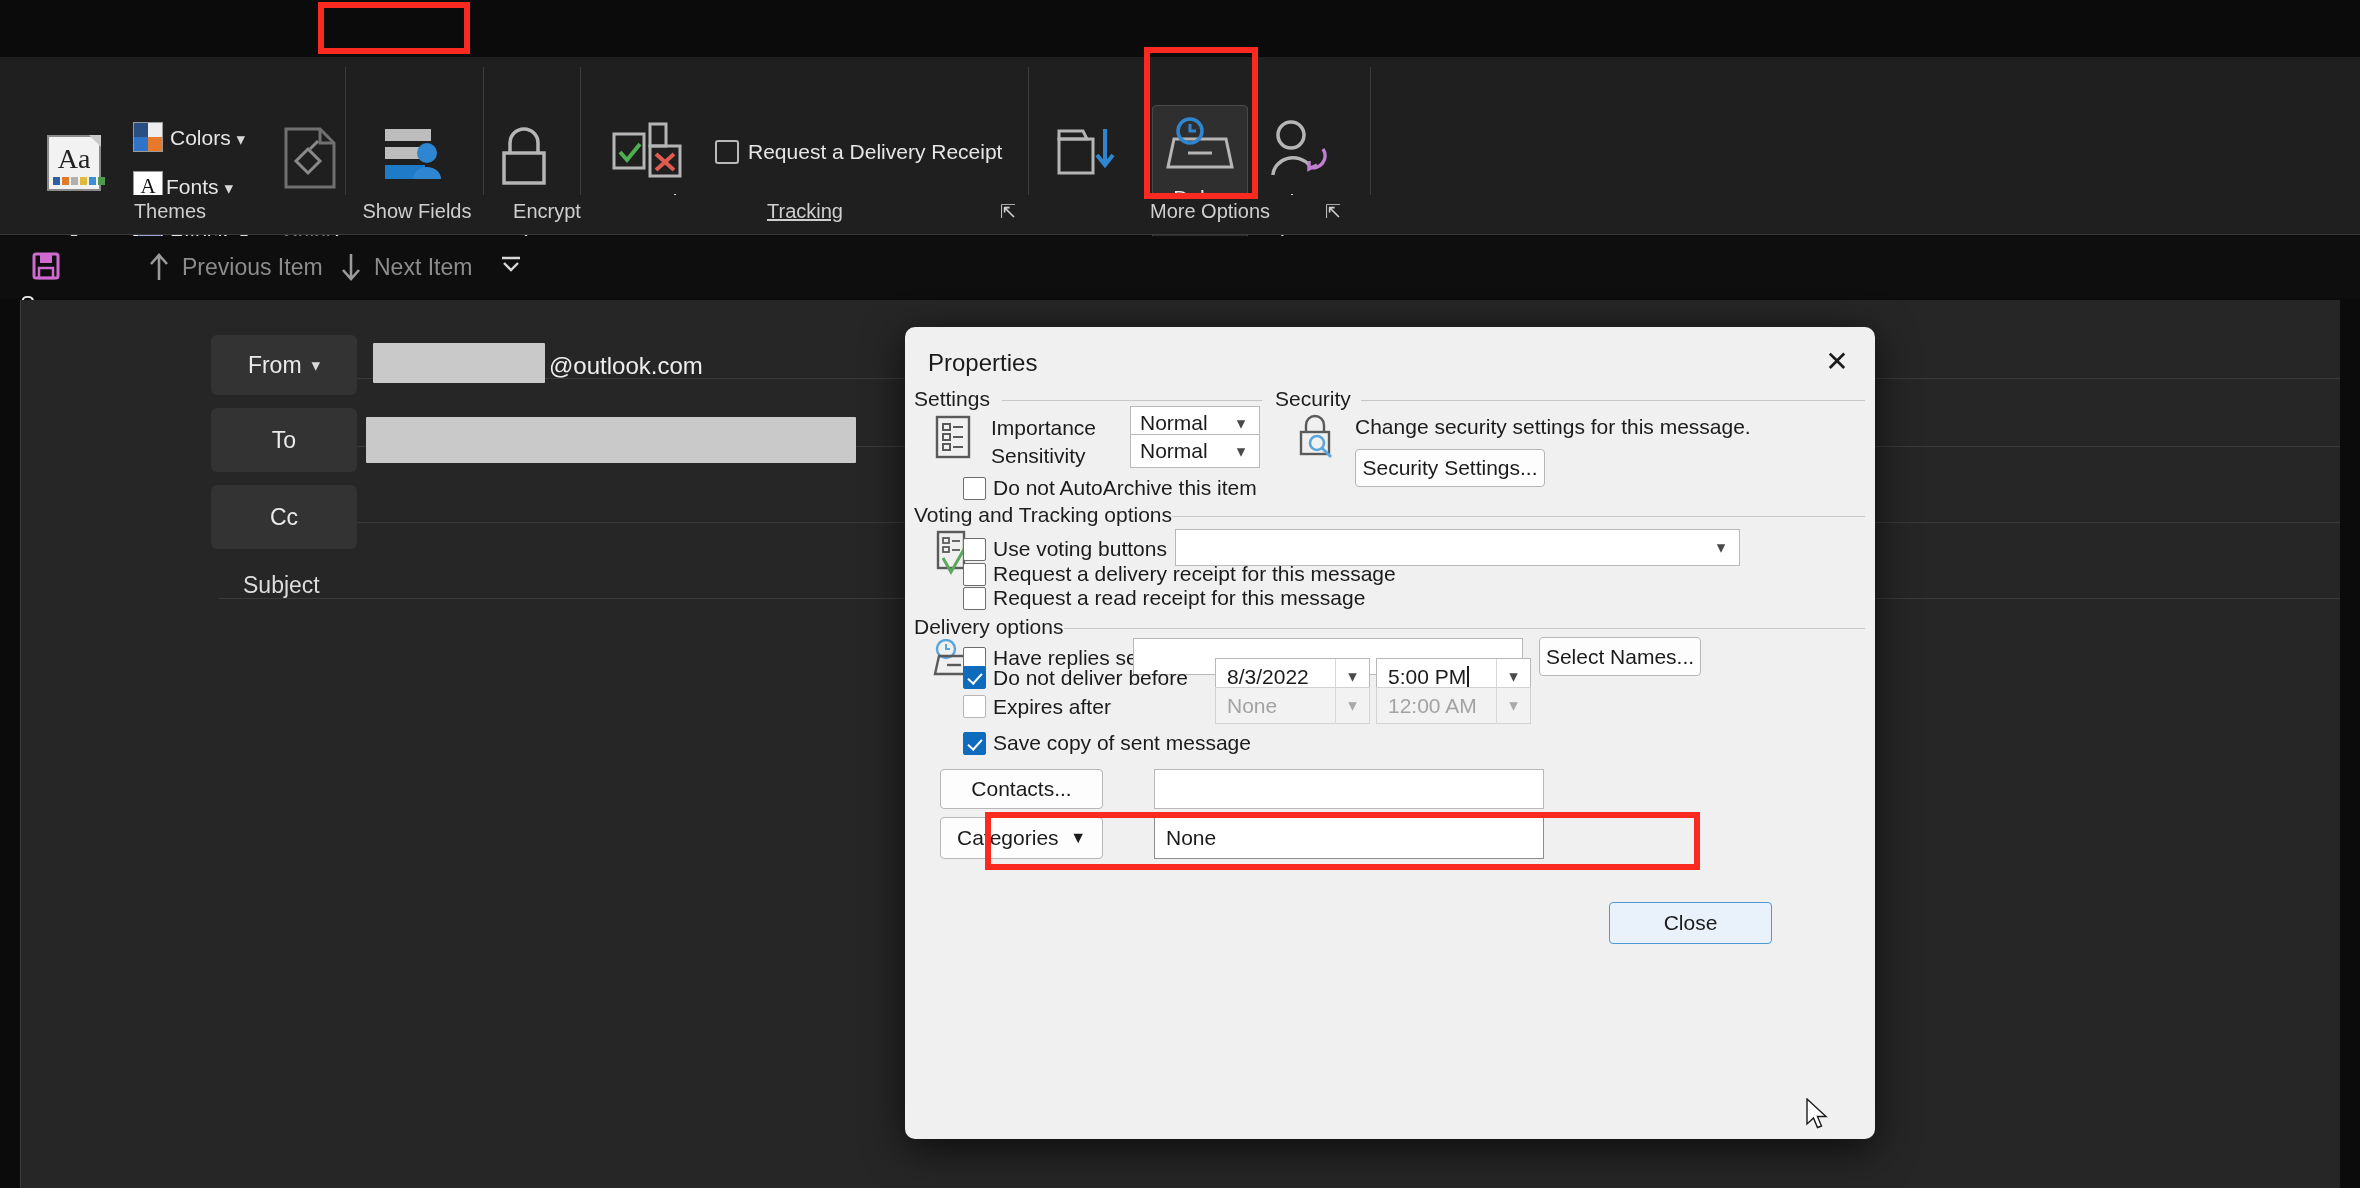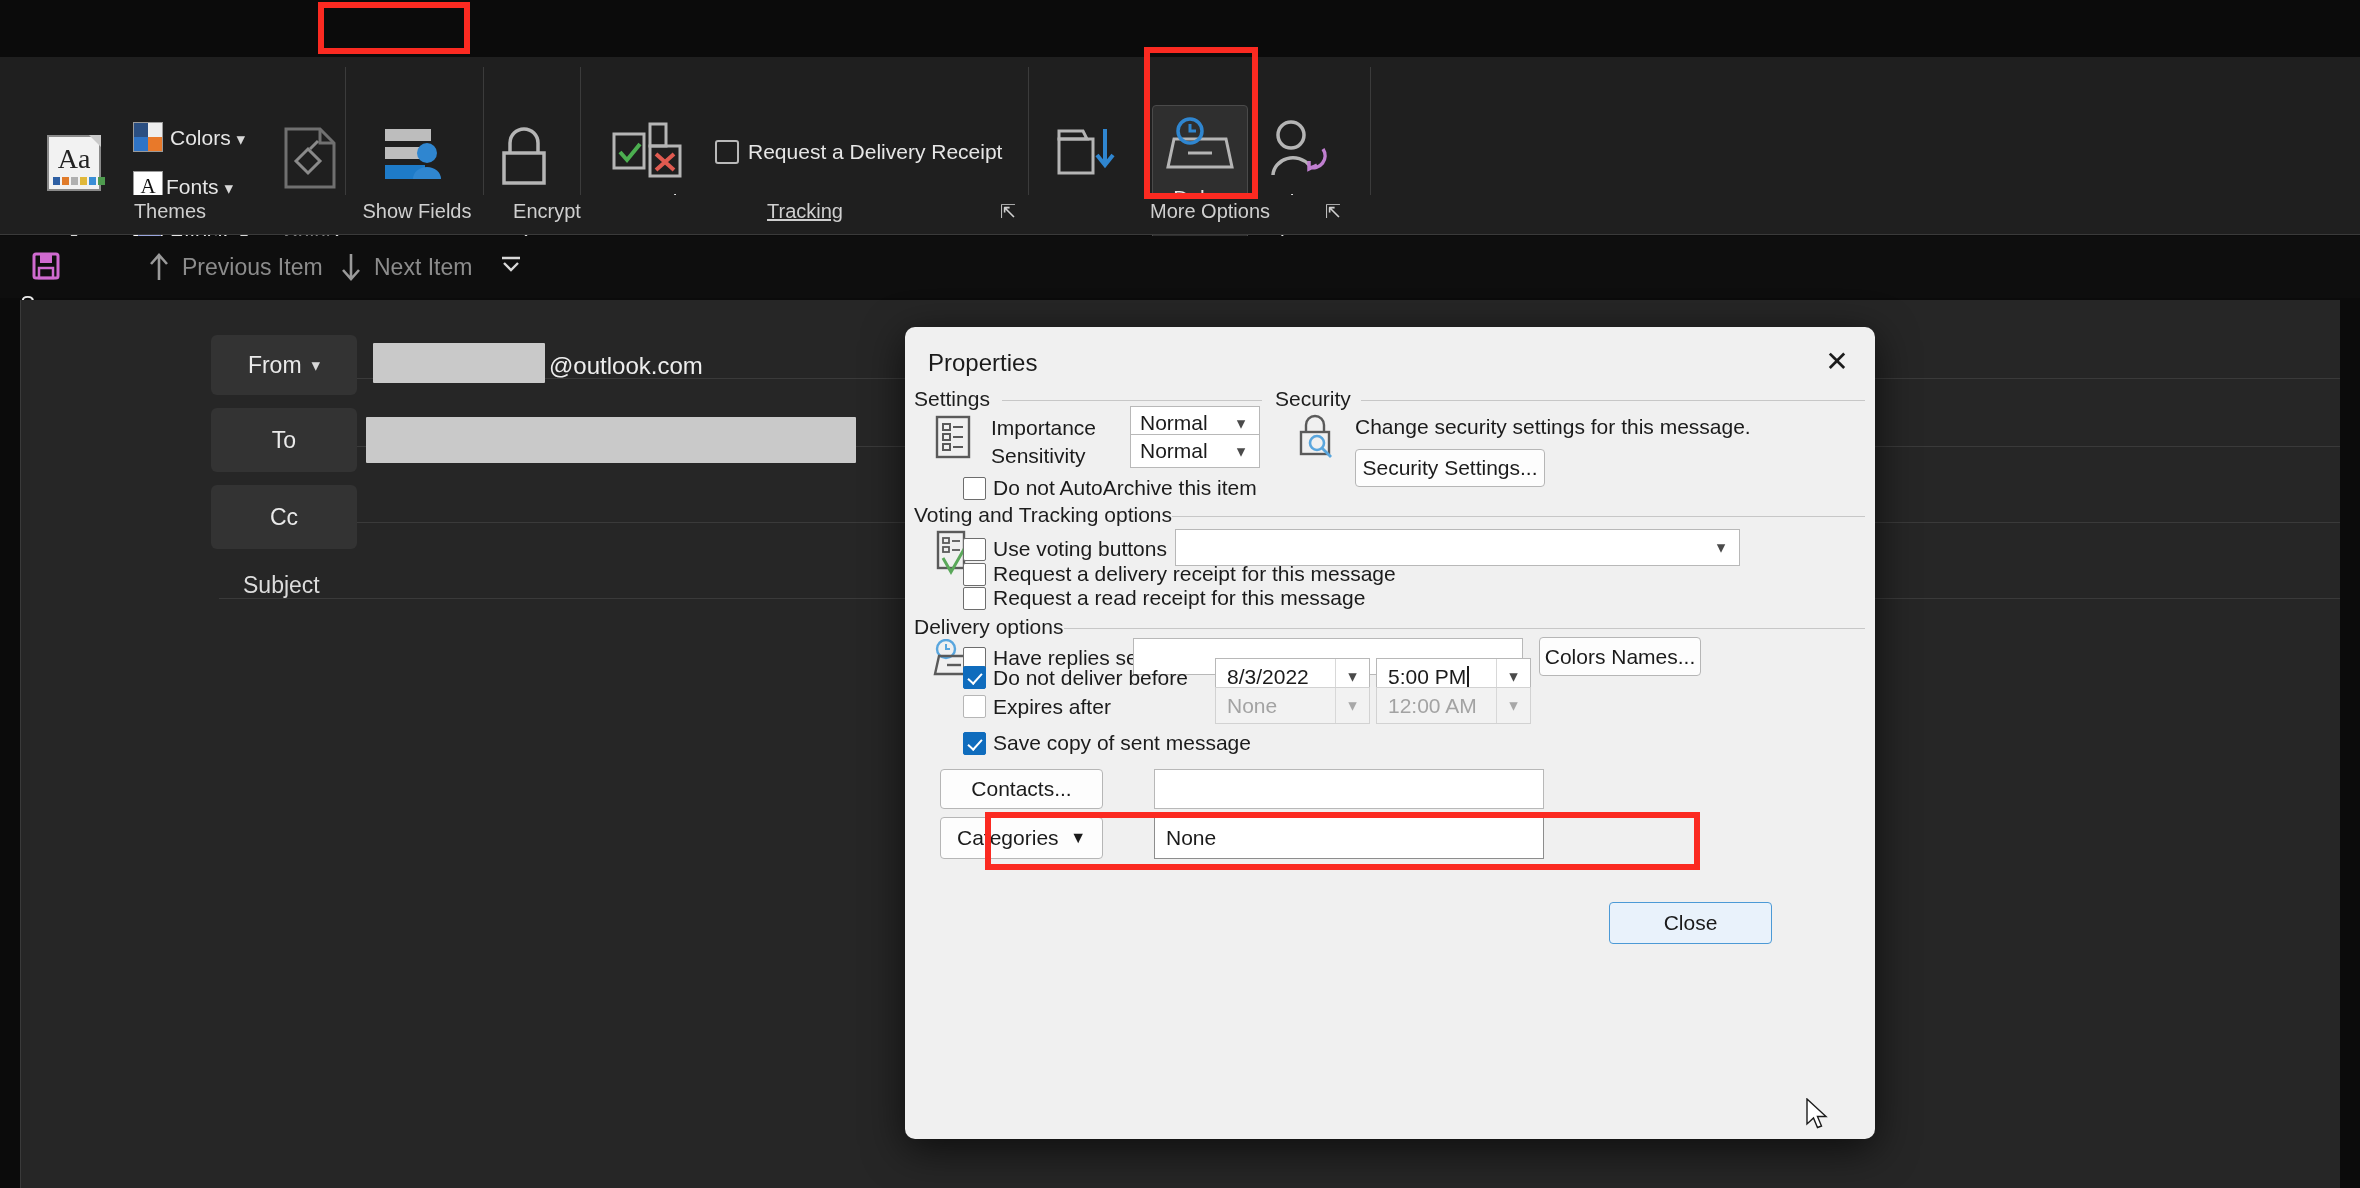--- a/index.html
+++ b/index.html
@@ -445,21 +445,21 @@
     </svg>
 
     <div class="cb" style="left:58px;top:320px;"></div>
     <div class="lbl" style="left:88px;top:319px;">
       <span>Have replies sent to</span>
     </div>
     <div class="inp" style="left:228px;top:311px;width:390px;height:37px;">
       <span class="val"></span>
     </div>
     <div class="btn" style="left:634px;top:310px;width:162px;height:39px;">
-      <span>Colors Names...</span>
+      <span>Select Names...</span>
     </div>
 
     <div class="cb checked" style="left:58px;top:339px;"></div>
     <div class="lbl" style="left:88px;top:339px;">
       <span>Do not deliver before</span>
     </div>
     <div class="inp" style="left:310px;top:331px;width:155px;height:37px;">
       <span class="val">8/3/2022</span>
       <span class="ddbtn" style="right:0;">▾</span>
     </div>

